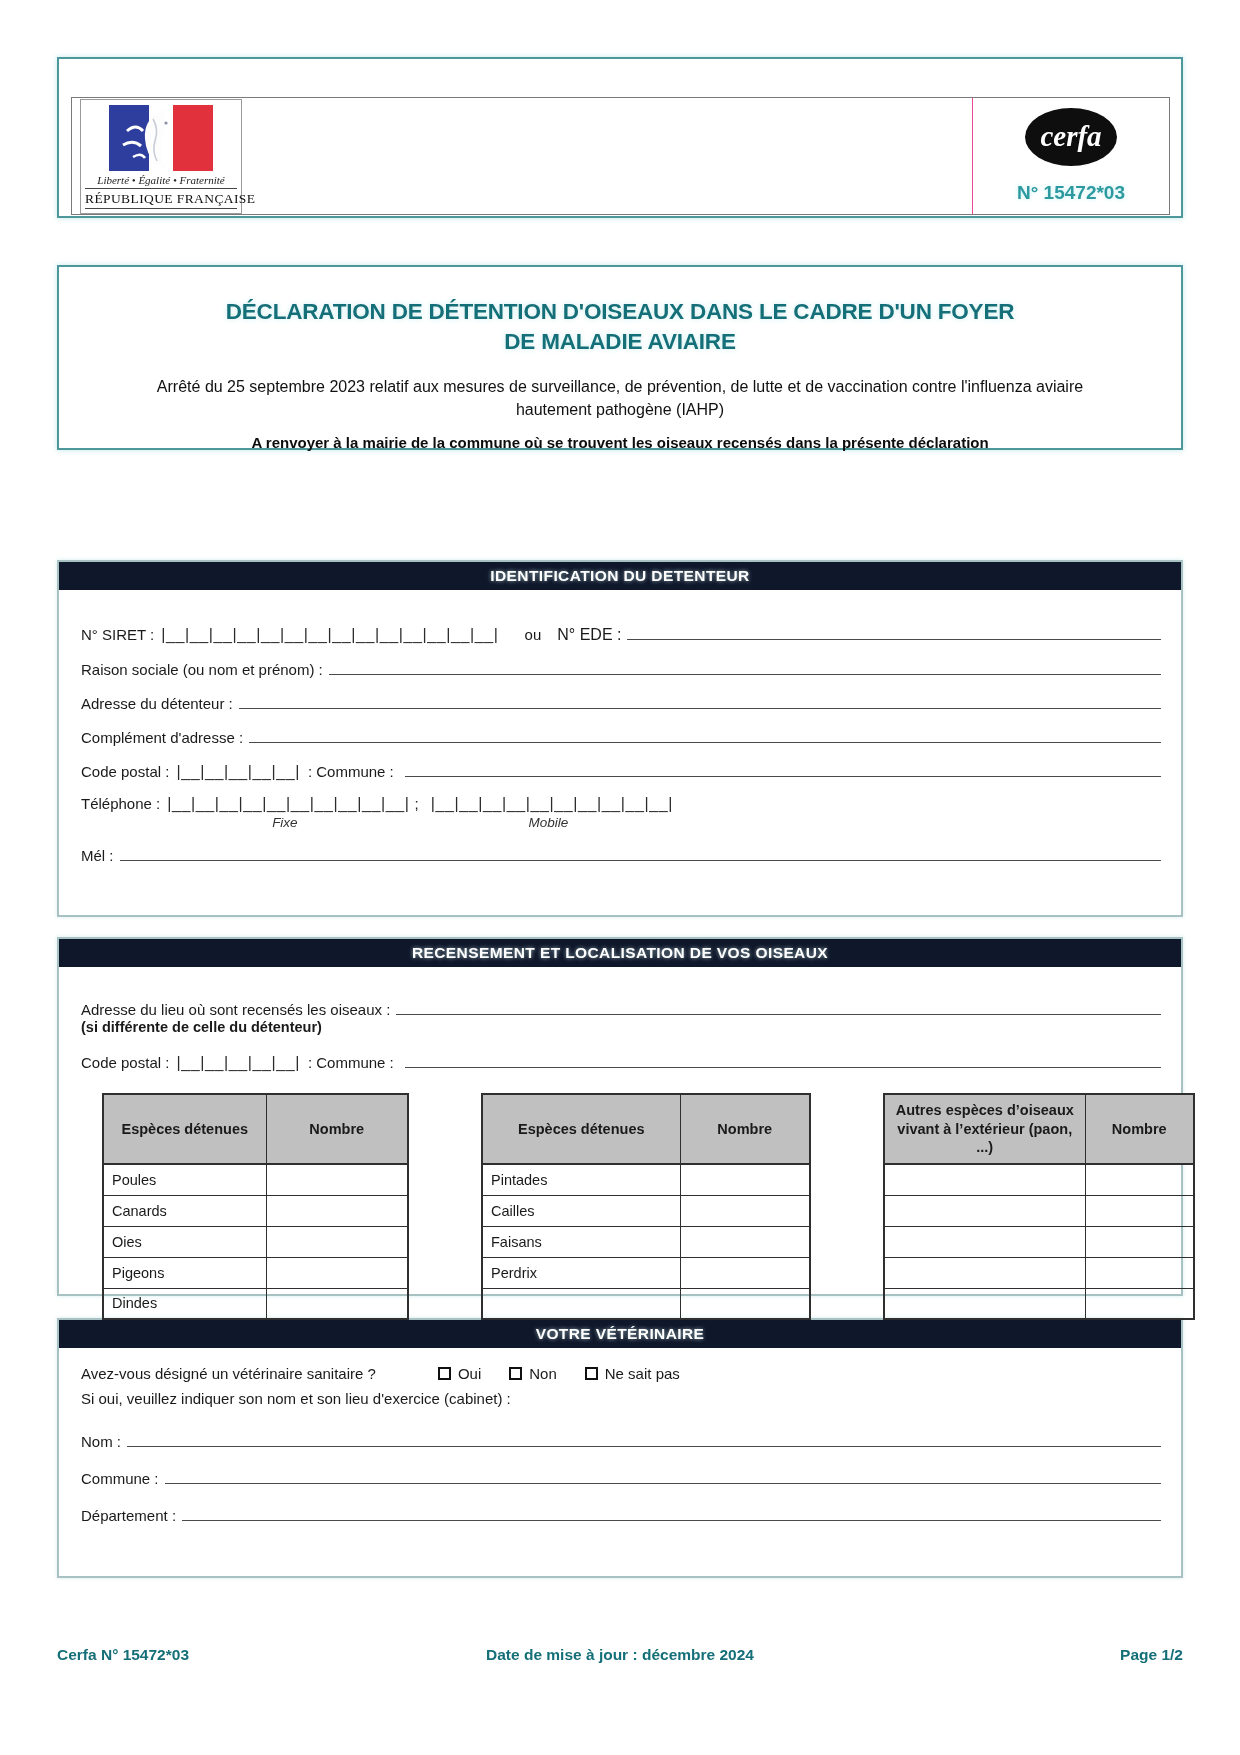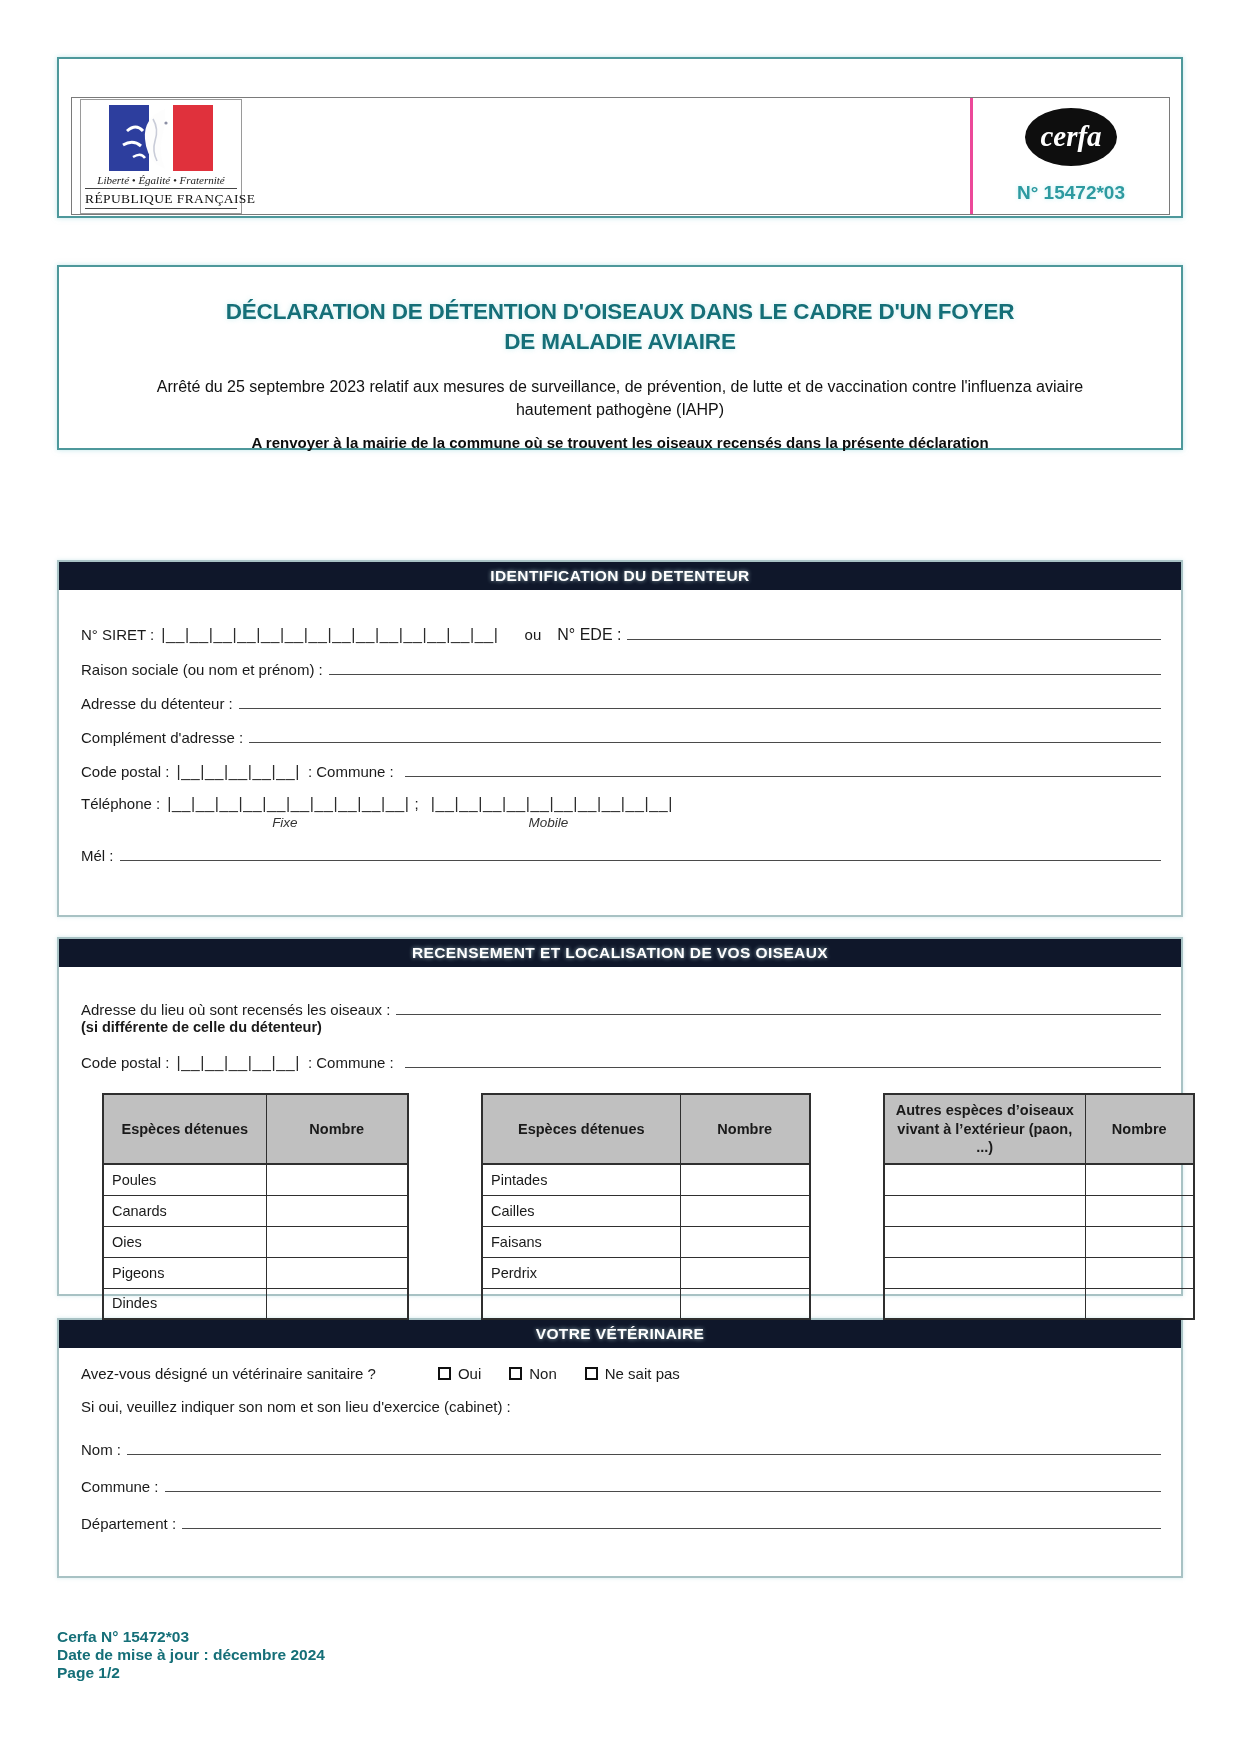--- a/index.html
+++ b/index.html
@@ -7,21 +7,21 @@
   body {
     width: 1240px; height: 1755px;
     font-family: "Liberation Sans", "DejaVu Sans", sans-serif;
     color: #1a1a1a; font-size: 15px; position: relative;
   }
   .box { margin: 0 57px; background: #fff; }
 
   
   .header-box { margin-top: 57px; height: 161px; border: 2px solid #4d989b; box-shadow: 0 0 5px rgba(140,210,215,.55); padding: 38px 11px 0 12px; }
   .header-table { display: flex; height: 118px; border: 1px solid #7a7a7a; }
-  .hcell-left  { flex: 1; border-right: 3px solid #ec4899; display: flex; align-items: center; padding-left: 8px; }
+  .hcell-left  { flex: 1; border-right: 1px solid #ec4899; display: flex; align-items: center; padding-left: 8px; }
   .hcell-right { width: 196px; display: flex; flex-direction: column; align-items: center; justify-content: center; }
   .rf-logo { border: 1px solid #9a9a9a; width: 162px; padding: 5px 4px 4px; text-align: center; }
   .rf-flag { display: block; margin: 0 auto 3px; }
   .rf-motto { font-family: "Liberation Serif", "DejaVu Serif", serif; font-style: italic; font-size: 11px; color: #222; white-space: nowrap; padding-bottom: 2px; border-bottom: 1px solid #444; }
   .rf-republic { font-family: "Liberation Serif", "DejaVu Serif", serif; font-size: 13.5px; letter-spacing: .4px; color: #111; padding: 2px 0 1px; border-bottom: 1px solid #444; white-space: nowrap; }
   .cerfa-ellipse { width: 92px; height: 58px; background: #0e0e0e; border-radius: 50%; display: flex; align-items: center; justify-content: center; }
   .cerfa-ellipse span { font-family: "Liberation Serif", "DejaVu Serif", serif; font-style: italic; font-weight: bold; color: #fff; font-size: 29px; transform: translateY(-1px); }
   .cerfa-number { margin-top: 16px; color: #2d9aa0; font-weight: bold; font-size: 19px; text-shadow: 0 0 4px rgba(160,230,235,.6); }
 
   
@@ -65,27 +65,27 @@
   .sp-table td { border: 1px solid #2f2f2f; height: 31px; font-size: 14.5px; padding: 0 6px 0 8px; }
   .t1 .c1 { width: 163px; } .t1 .c2 { width: 142px; }
   .t2 .c1 { width: 198px; } .t2 .c2 { width: 130px; }
   .t3 .c1 { width: 201px; } .t3 .c2 { width: 109px; }
 
   
   .sec3 .r-question { padding-top: 17px; align-items: center; }
   .opts { display: flex; align-items: center; margin-left: 62px; }
   .opt { display: flex; align-items: center; margin-right: 28px; }
   .cb { width: 13px; height: 13px; border: 2px solid #101010; margin-right: 7px; flex: none; }
-  .sec3 .r-sioui { margin-top: 16px; }
+  .sec3 .r-sioui { margin-top: 8px; }
   .sec3 .r-nom { margin-top: 23px; }
   .sec3 .r-com { margin-top: 17px; }
   .sec3 .r-dep { margin-top: 17px; }
 
   
-  .footer { margin: 50px 57px 0; display: flex; align-items: baseline; color: #156f78; font-weight: bold; font-size: 15.5px; flex-direction: column; }
+  .footer { margin: 68px 57px 0; display: flex; align-items: baseline; color: #156f78; font-weight: bold; font-size: 15.5px; }
   .footer .f-left { flex: 1; text-align: left; }
   .footer .f-center { flex: 1.4; text-align: center; }
   .footer .f-right { flex: 1; text-align: right; }
 </style>
 </head>
 <body>
 
 <div class="page">
 
   <div class="box header-box">

